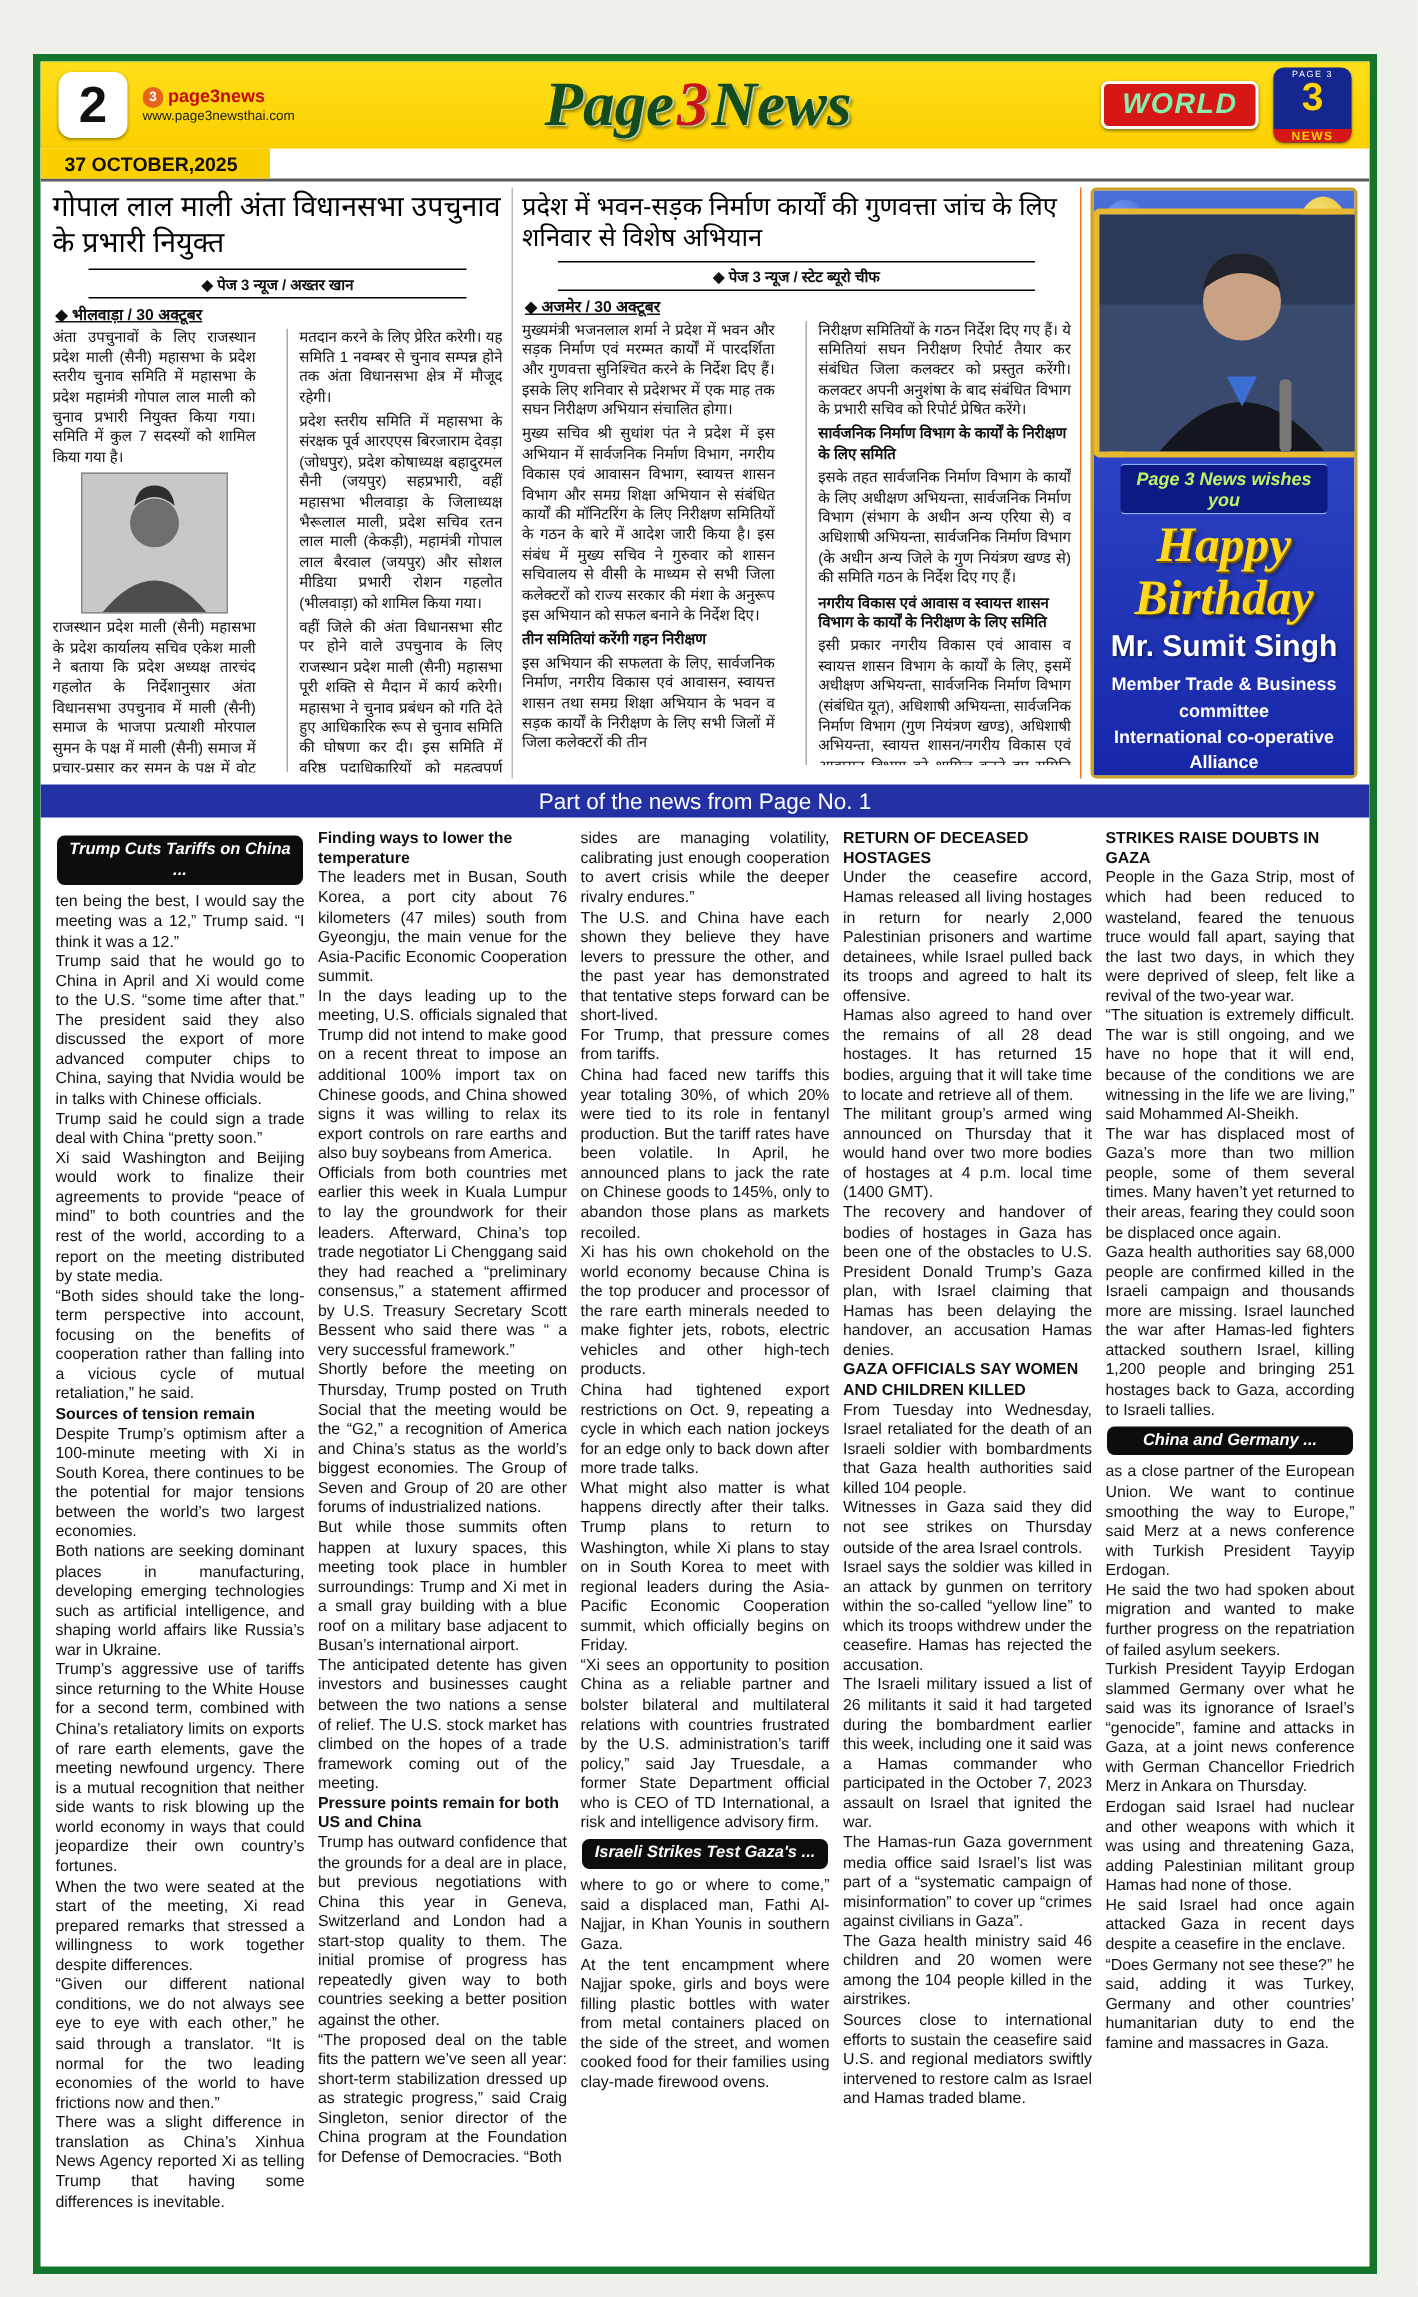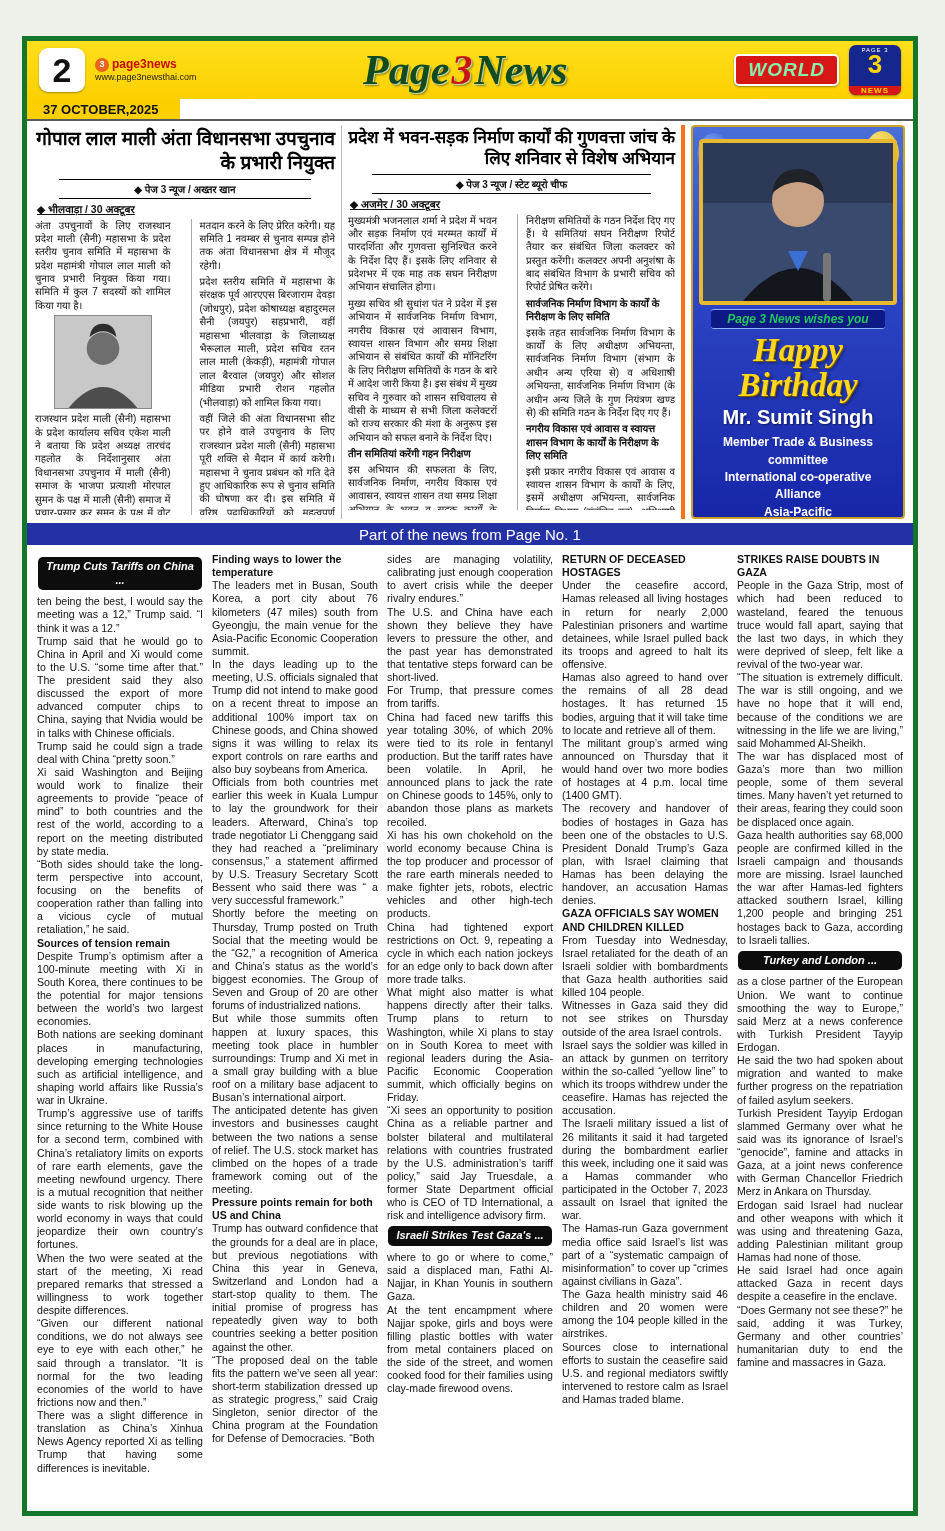--- a/index.html
+++ b/index.html
@@ -24,22 +24,22 @@
   .logo3-top{font-size:6px;color:#fff;letter-spacing:1px;margin-top:2px;}
   .logo3-num{font-size:26px;font-weight:bold;color:#ffd400;line-height:0.9;}
   .logo3-news{position:absolute;bottom:0;left:0;right:0;background:#d71616;color:#ffd400;font-size:8px;font-weight:bold;letter-spacing:1px;}
   .datebar{height:20px;border-bottom:2px solid #5a5a5a;background:#fff;display:flex;align-items:center;}
   .dateseg{background:#fcd000;height:100%;display:flex;align-items:center;padding:0 22px 0 16px;font-weight:bold;font-size:13px;color:#111;}
 
   
   .topsec{display:flex;height:402px;padding:4px 8px;box-sizing:border-box;gap:6px;}
   .art{box-sizing:border-box;}
   .art-left{width:300px;}
-  .art-mid{width:344px;border-left:1px solid #bbb;border-right:4px solid #f97316;padding:0 6px;}
-  .hl{font-weight:bold;text-align:right;line-height:1.25;color:#000;}
+  .art-mid{width:380px;border-left:1px solid #bbb;border-right:1px solid #f97316;padding:0 6px;}
+  .hl{font-weight:normal;text-align:left;line-height:1.25;color:#000;}
   .art-left .hl{font-size:19px;margin:2px 0 4px;}
   .art-mid .hl{font-size:17px;margin:2px 0 4px;}
   .byline{border-top:1px solid #000;border-bottom:1px solid #000;text-align:center;font-size:10px;font-weight:bold;padding:2px 0;margin:0 24px;}
   .dateline{font-size:10.5px;font-weight:bold;margin:3px 2px;text-decoration:underline;}
   .cols{display:flex;gap:20px;height:296px;overflow:hidden;margin-top:2px;}
   .hcol{flex:1;font-size:10px;line-height:1.34;text-align:justify;}
   .hcol2{border-left:1px solid #aaa;padding-left:8px;}
   .hcol .blk-p{margin:0 0 3px;}
   .hcol .blk-h{font-weight:bold;margin:2px 0;text-align:left;}
   .photo-bw{width:96px;height:92px;margin:3px auto;background:#cfcfcf;border:1px solid #888;overflow:hidden;}
@@ -51,21 +51,21 @@
   .b-y{background:radial-gradient(circle at 35% 30%,#ffe97a,#e8b400);}
   .b-b{background:radial-gradient(circle at 35% 30%,#7fa7ff,#1f3db0);}
   .b1{width:34px;height:42px;left:4px;top:6px;}
   .b2{width:26px;height:32px;left:34px;top:28px;}
   .b3{width:34px;height:42px;right:4px;top:4px;}
   .b4{width:24px;height:30px;right:30px;top:34px;}
   .b5{width:20px;height:26px;left:6px;top:150px;}
   .b6{width:20px;height:26px;right:6px;top:150px;}
   .bday-photo{width:190px;height:158px;margin:12px auto 4px;border:4px solid #e8b830;border-radius:4px;
               background:linear-gradient(160deg,#2a3550,#4a5a80);overflow:hidden;position:relative;}
-  .bday-ribbon{background:#0d1a86;border-top:1px solid #8fb4ff;border-bottom:1px solid #8fb4ff;color:#22c55e;font-size:12px;font-weight:bold;
+  .bday-ribbon{background:#0d1a86;border-top:1px solid #8fb4ff;border-bottom:1px solid #8fb4ff;color:#bef264;font-size:12px;font-weight:bold;
                font-style:italic;padding:2px 0;margin:2px 18px;border-radius:3px;}
   .bday-greet{font-family:"Liberation Serif",serif;font-style:italic;font-weight:bold;font-size:33px;color:#ffd81e;line-height:1.05;
               text-shadow:1px 1px 0 #7a5800,2px 2px 3px rgba(0,0,0,.5);margin:4px 0 2px;}
   .bday-name{font-size:20px;font-weight:bold;color:#fff;margin:4px 0 5px;text-shadow:1px 1px 2px rgba(0,0,0,.5);}
   .bday-lines{padding:0 10px;}
   .blk-bline{font-size:12px;font-weight:bold;color:#fff;line-height:1.45;}
 
   
   .divider{height:22px;background:#2431a5;color:#fff;font-weight:normal;font-size:15px;display:flex;align-items:center;justify-content:center;}
 
@@ -253,21 +253,21 @@
         <div class="blk-p">The Hamas-run Gaza government media office said Israel’s list was part of a “systematic campaign of misinformation” to cover up “crimes against civilians in Gaza”.</div>
         <div class="blk-p">The Gaza health ministry said 46 children and 20 women were among the 104 people killed in the airstrikes.</div>
         <div class="blk-p">Sources close to international efforts to sustain the ceasefire said U.S. and regional mediators swiftly intervened to restore calm as Israel and Hamas traded blame.</div>
       </div>
     <div class="ecol">
         <div class="blk-h">STRIKES RAISE DOUBTS IN GAZA</div>
         <div class="blk-p">People in the Gaza Strip, most of which had been reduced to wasteland, feared the tenuous truce would fall apart, saying that the last two days, in which they were deprived of sleep, felt like a revival of the two-year war.</div>
         <div class="blk-p">“The situation is extremely difficult. The war is still ongoing, and we have no hope that it will end, because of the conditions we are witnessing in the life we are living,” said Mohammed Al-Sheikh.</div>
         <div class="blk-p">The war has displaced most of Gaza’s more than two million people, some of them several times. Many haven’t yet returned to their areas, fearing they could soon be displaced once again.</div>
         <div class="blk-p">Gaza health authorities say 68,000 people are confirmed killed in the Israeli campaign and thousands more are missing. Israel launched the war after Hamas-led fighters attacked southern Israel, killing 1,200 people and bringing 251 hostages back to Gaza, according to Israeli tallies.</div>
-        <div class="blk-hdr">Turkey and London ...</div>
+        <div class="blk-hdr">China and Germany ...</div>
         <div class="blk-p">as a close partner of the European Union. We want to continue smoothing the way to Europe,” said Merz at a news conference with Turkish President Tayyip Erdogan.</div>
         <div class="blk-p">He said the two had spoken about migration and wanted to make further progress on the repatriation of failed asylum seekers.</div>
         <div class="blk-p">Turkish President Tayyip Erdogan slammed Germany over what he said was its ignorance of Israel’s “genocide”, famine and attacks in Gaza, at a joint news conference with German Chancellor Friedrich Merz in Ankara on Thursday.</div>
         <div class="blk-p">Erdogan said Israel had nuclear and other weapons with which it was using and threatening Gaza, adding Palestinian militant group Hamas had none of those.</div>
         <div class="blk-p">He said Israel had once again attacked Gaza in recent days despite a ceasefire in the enclave.</div>
         <div class="blk-p">“Does Germany not see these?” he said, adding it was Turkey, Germany and other countries’ humanitarian duty to end the famine and massacres in Gaza.</div>
       </div>
   </div>
 
 </div>

